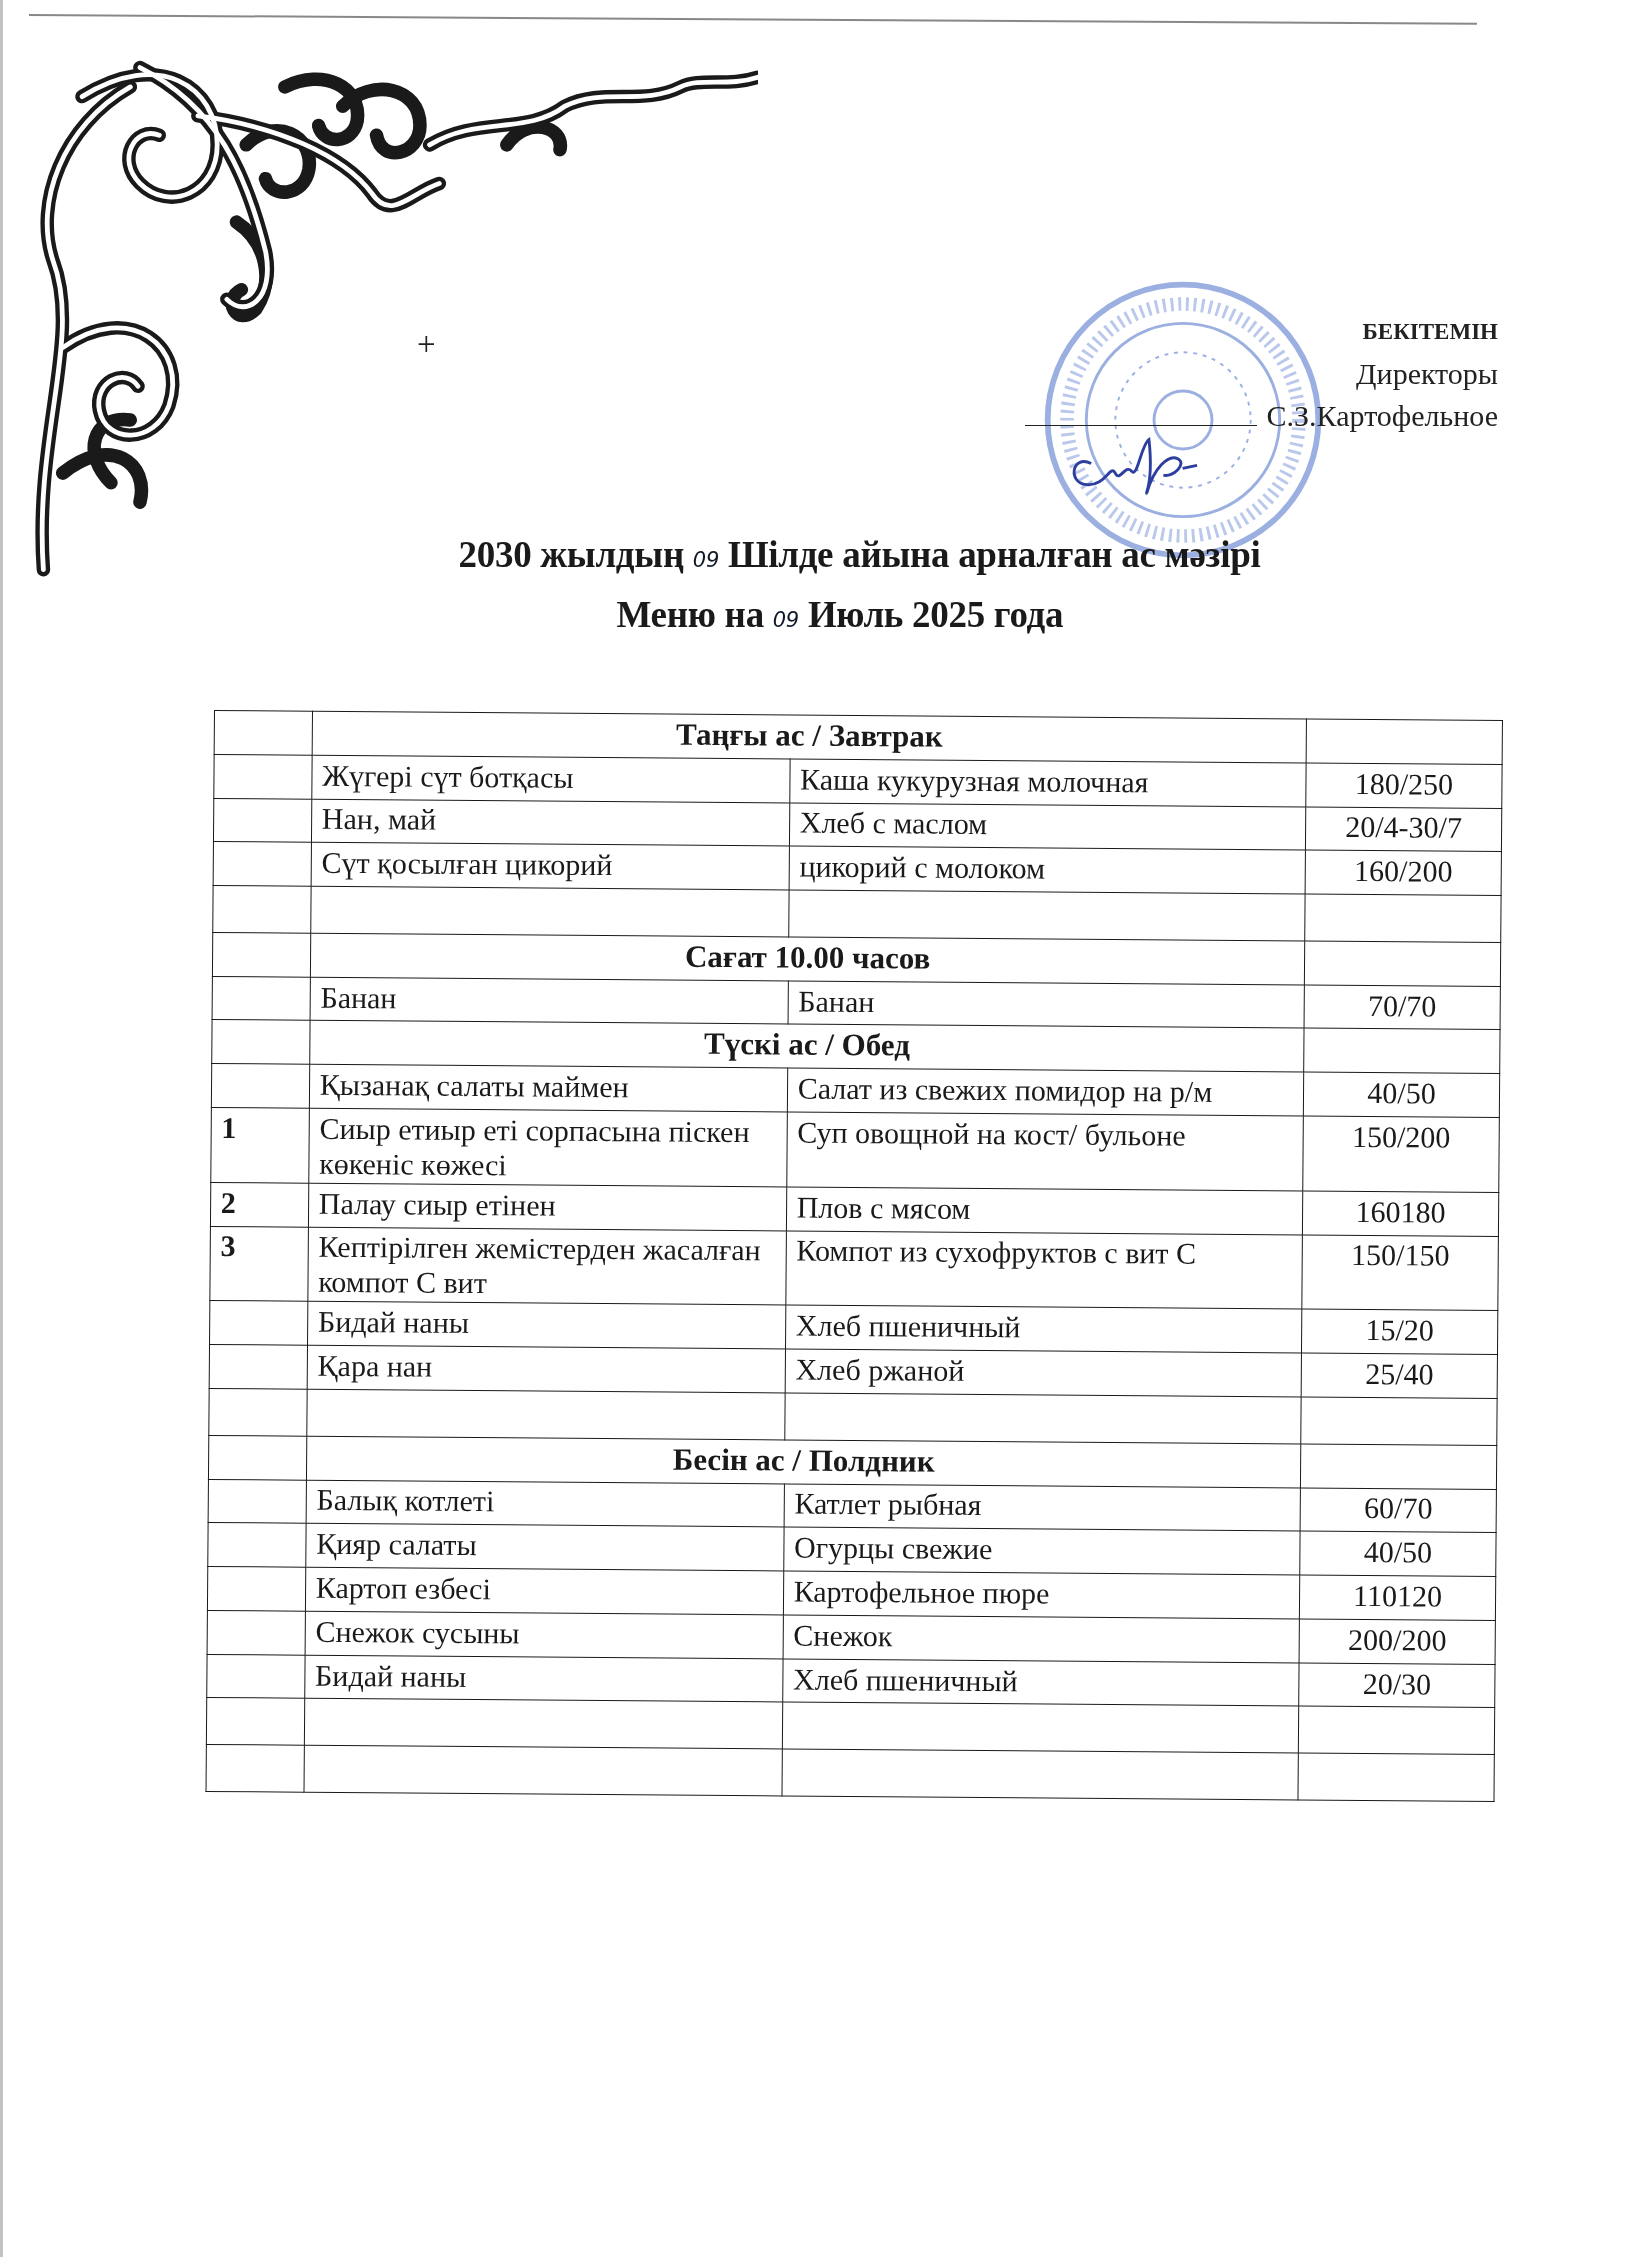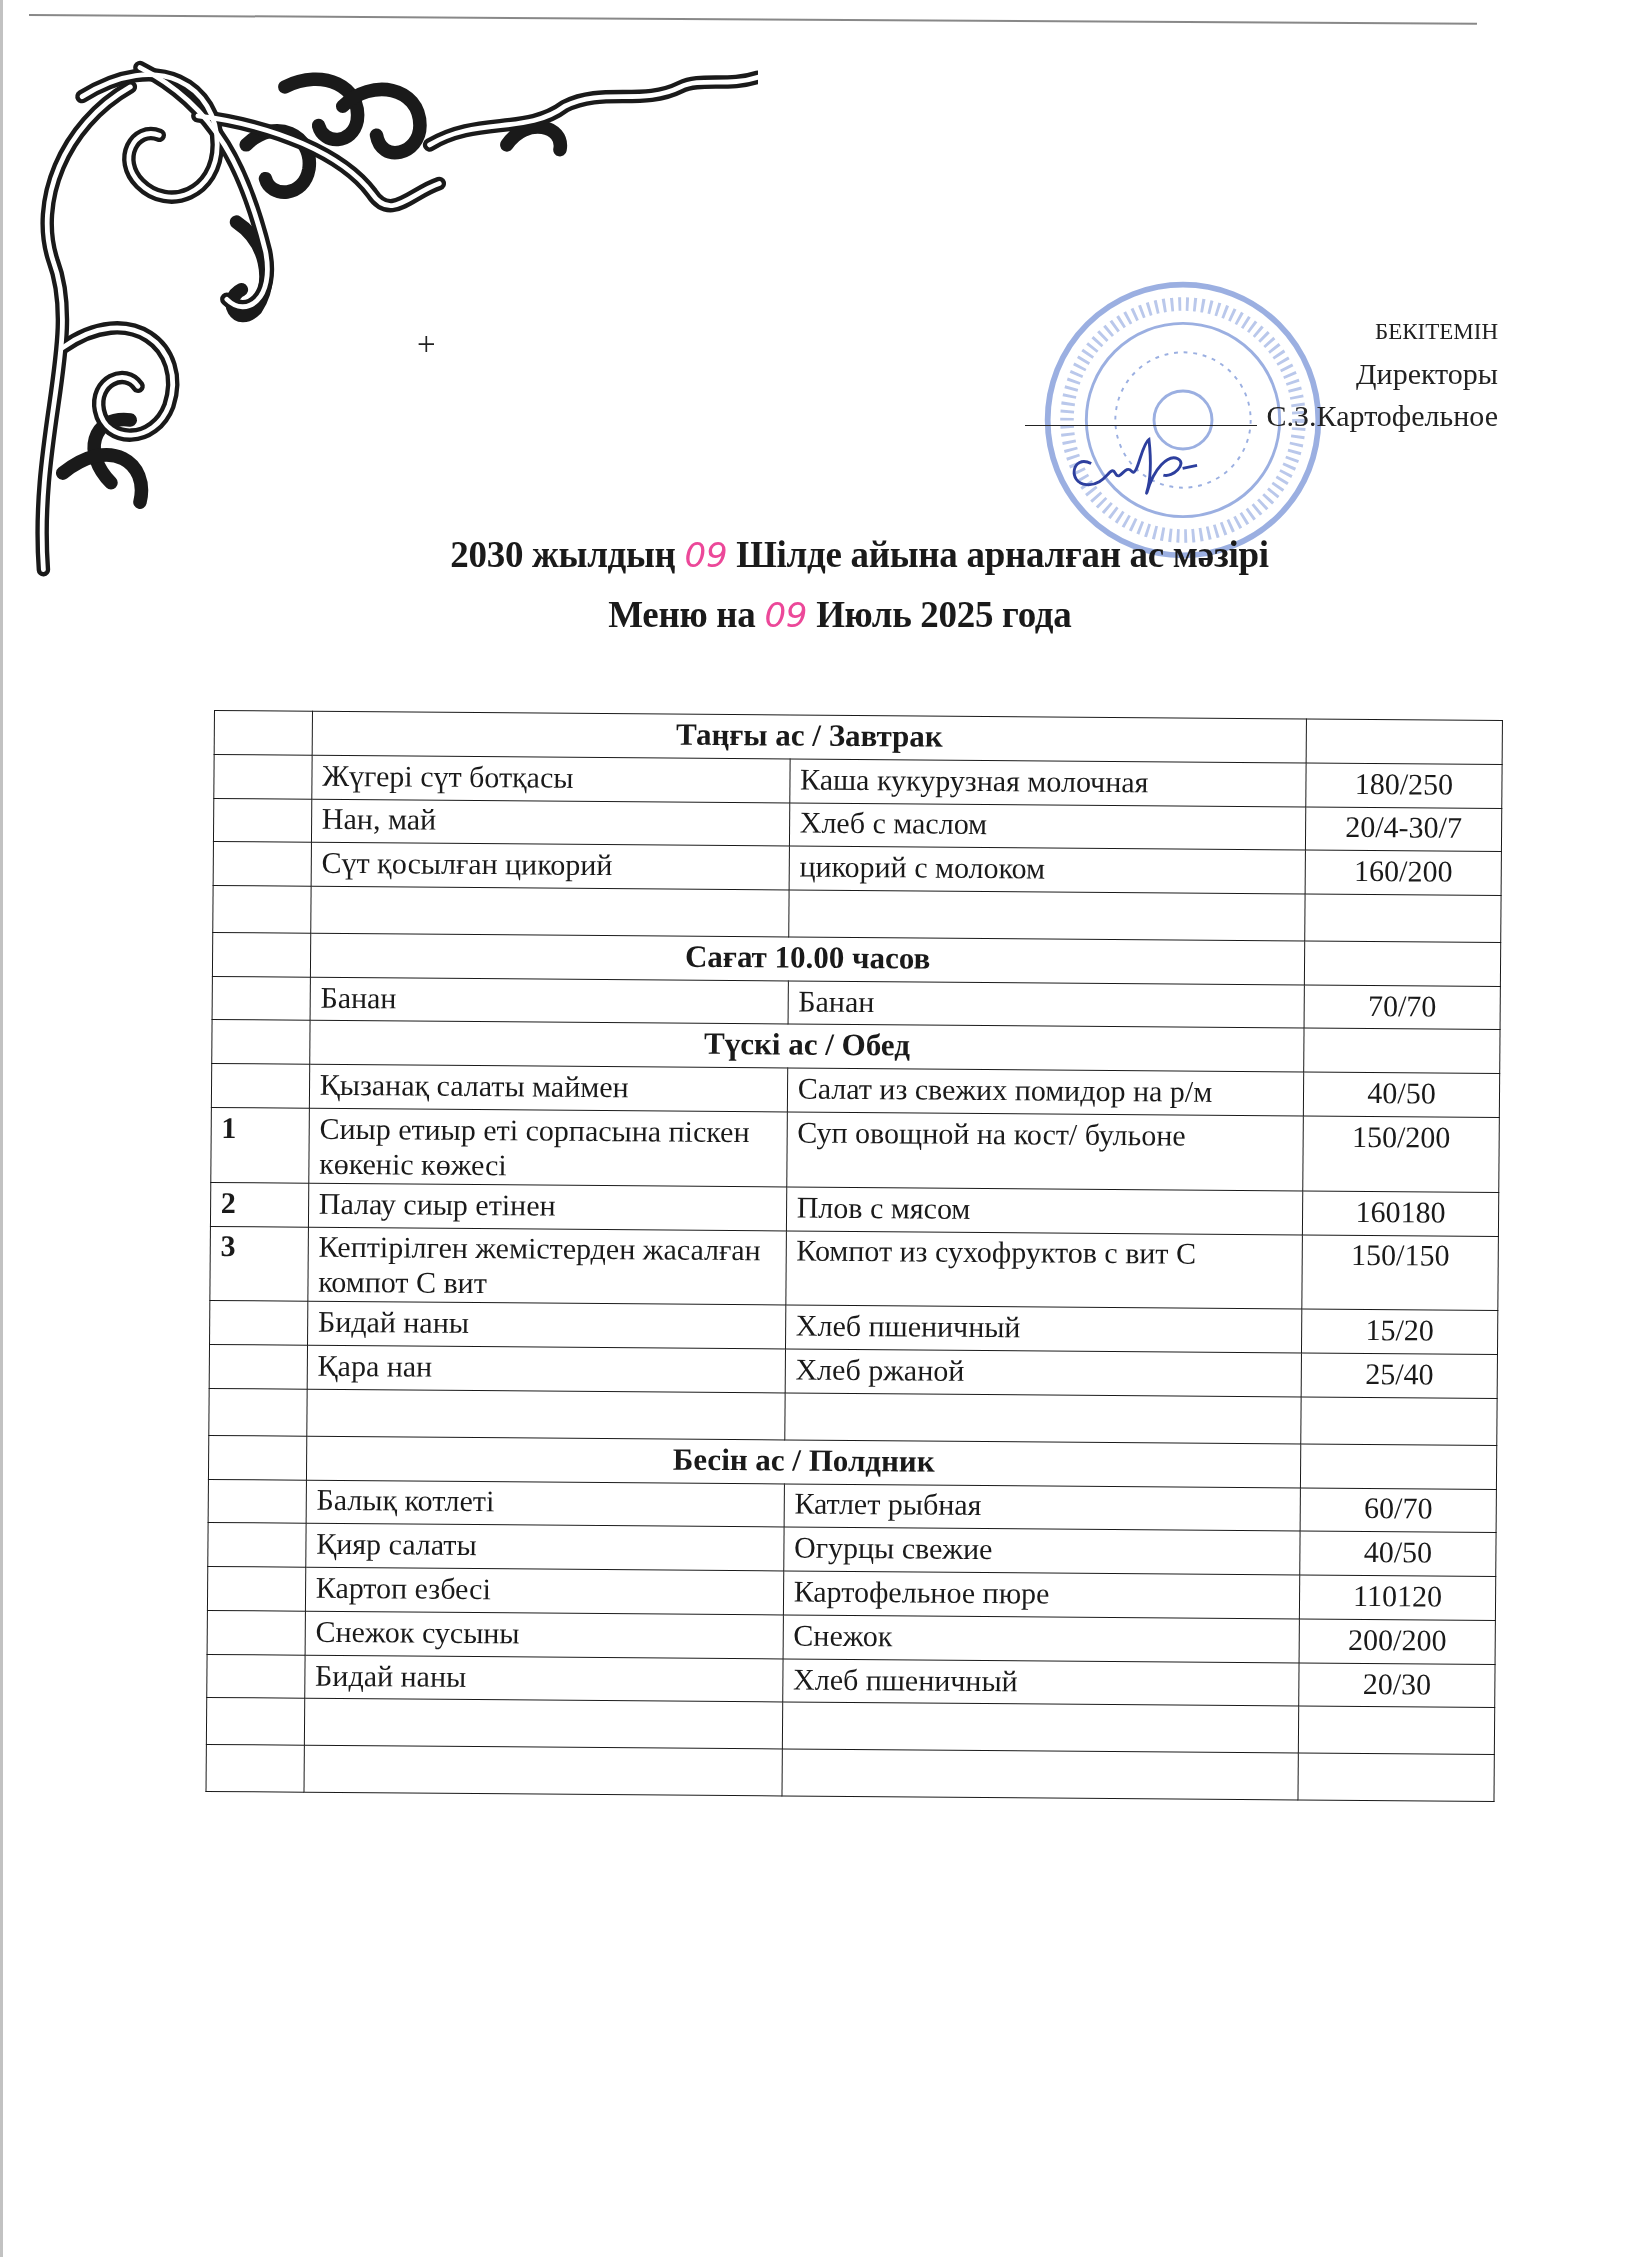--- a/index.html
+++ b/index.html
@@ -7,28 +7,28 @@
       width: 1641px; height: 2257px; background: #ffffff; position: relative; overflow: hidden;
       font-family: "Liberation Serif", "DejaVu Serif", serif; color: #1a1a1a;
     }
     .scan-edge-top { position: absolute; left: 29px; top: 13.5px; width: 1448px; height: 1.9px; background: #555; transform: rotate(0.35deg); transform-origin: left; opacity: .7; }
     .scan-edge-left { position: absolute; left: 0; top: 0; width: 2.9px; height: 2257px; background: #999; opacity: .6; }
     .ornament { position: absolute; left: 24px; top: 29px; width: 734px; height: 560px; }
     .crosshair { position: absolute; left: 417px; top: 328px; font-size: 33px; color: #222; line-height: 1; }
 
     .stamp { position: absolute; left: 1038px; top: 275px; width: 290px; height: 290px; opacity: .55; }
     .approval { position: absolute; right: 143px; top: 311px; text-align: right; font-size: 30px; line-height: 42px; color: #222; }
-    .approval .first { font-size: 23px; }
+    .approval .first { font-size: 23px; font-weight: bold; }
     .approval .sign-line { display: inline-block; width: 232px; border-bottom: 1.9px solid #222; margin-right: 9.7px; height: 11.6px; vertical-align: baseline; }
     .signature { position: absolute; left: 1062px; top: 425px; width: 145px; height: 77px; }
 
     .title { position: absolute; left: 0; width: 1641px; text-align: center; font-weight: bold; font-size: 37px; letter-spacing: -0.3px; }
     .title.t1 { top: 533px; left: 39px; }
     .title.t2 { top: 593px; left: 19.3px; }
-    .hand-num { color: #ec4899; font-style: italic; font-family: "DejaVu Sans", sans-serif; font-weight: normal; font-size: 34px; }
+    .hand-num { color: #0f172a; font-style: italic; font-family: "DejaVu Sans", sans-serif; font-weight: normal; font-size: 21px; }
 
     .menu-table {
       position: absolute; left: 214px; top: 710px; width: 1289px;
       border-collapse: collapse; transform: rotate(0.45deg); transform-origin: left top;
       font-size: 30px;
     }
     .menu-table td { border: 1.9px solid #1a1a1a; padding: 1.9px 9.7px; vertical-align: top; height: 39px; line-height: 35px; }
     .menu-table td.c-num { width: 77px; font-weight: bold; }
     .menu-table td.c-kz { width: 454px; }
     .menu-table td.c-ru { width: 492px; }

